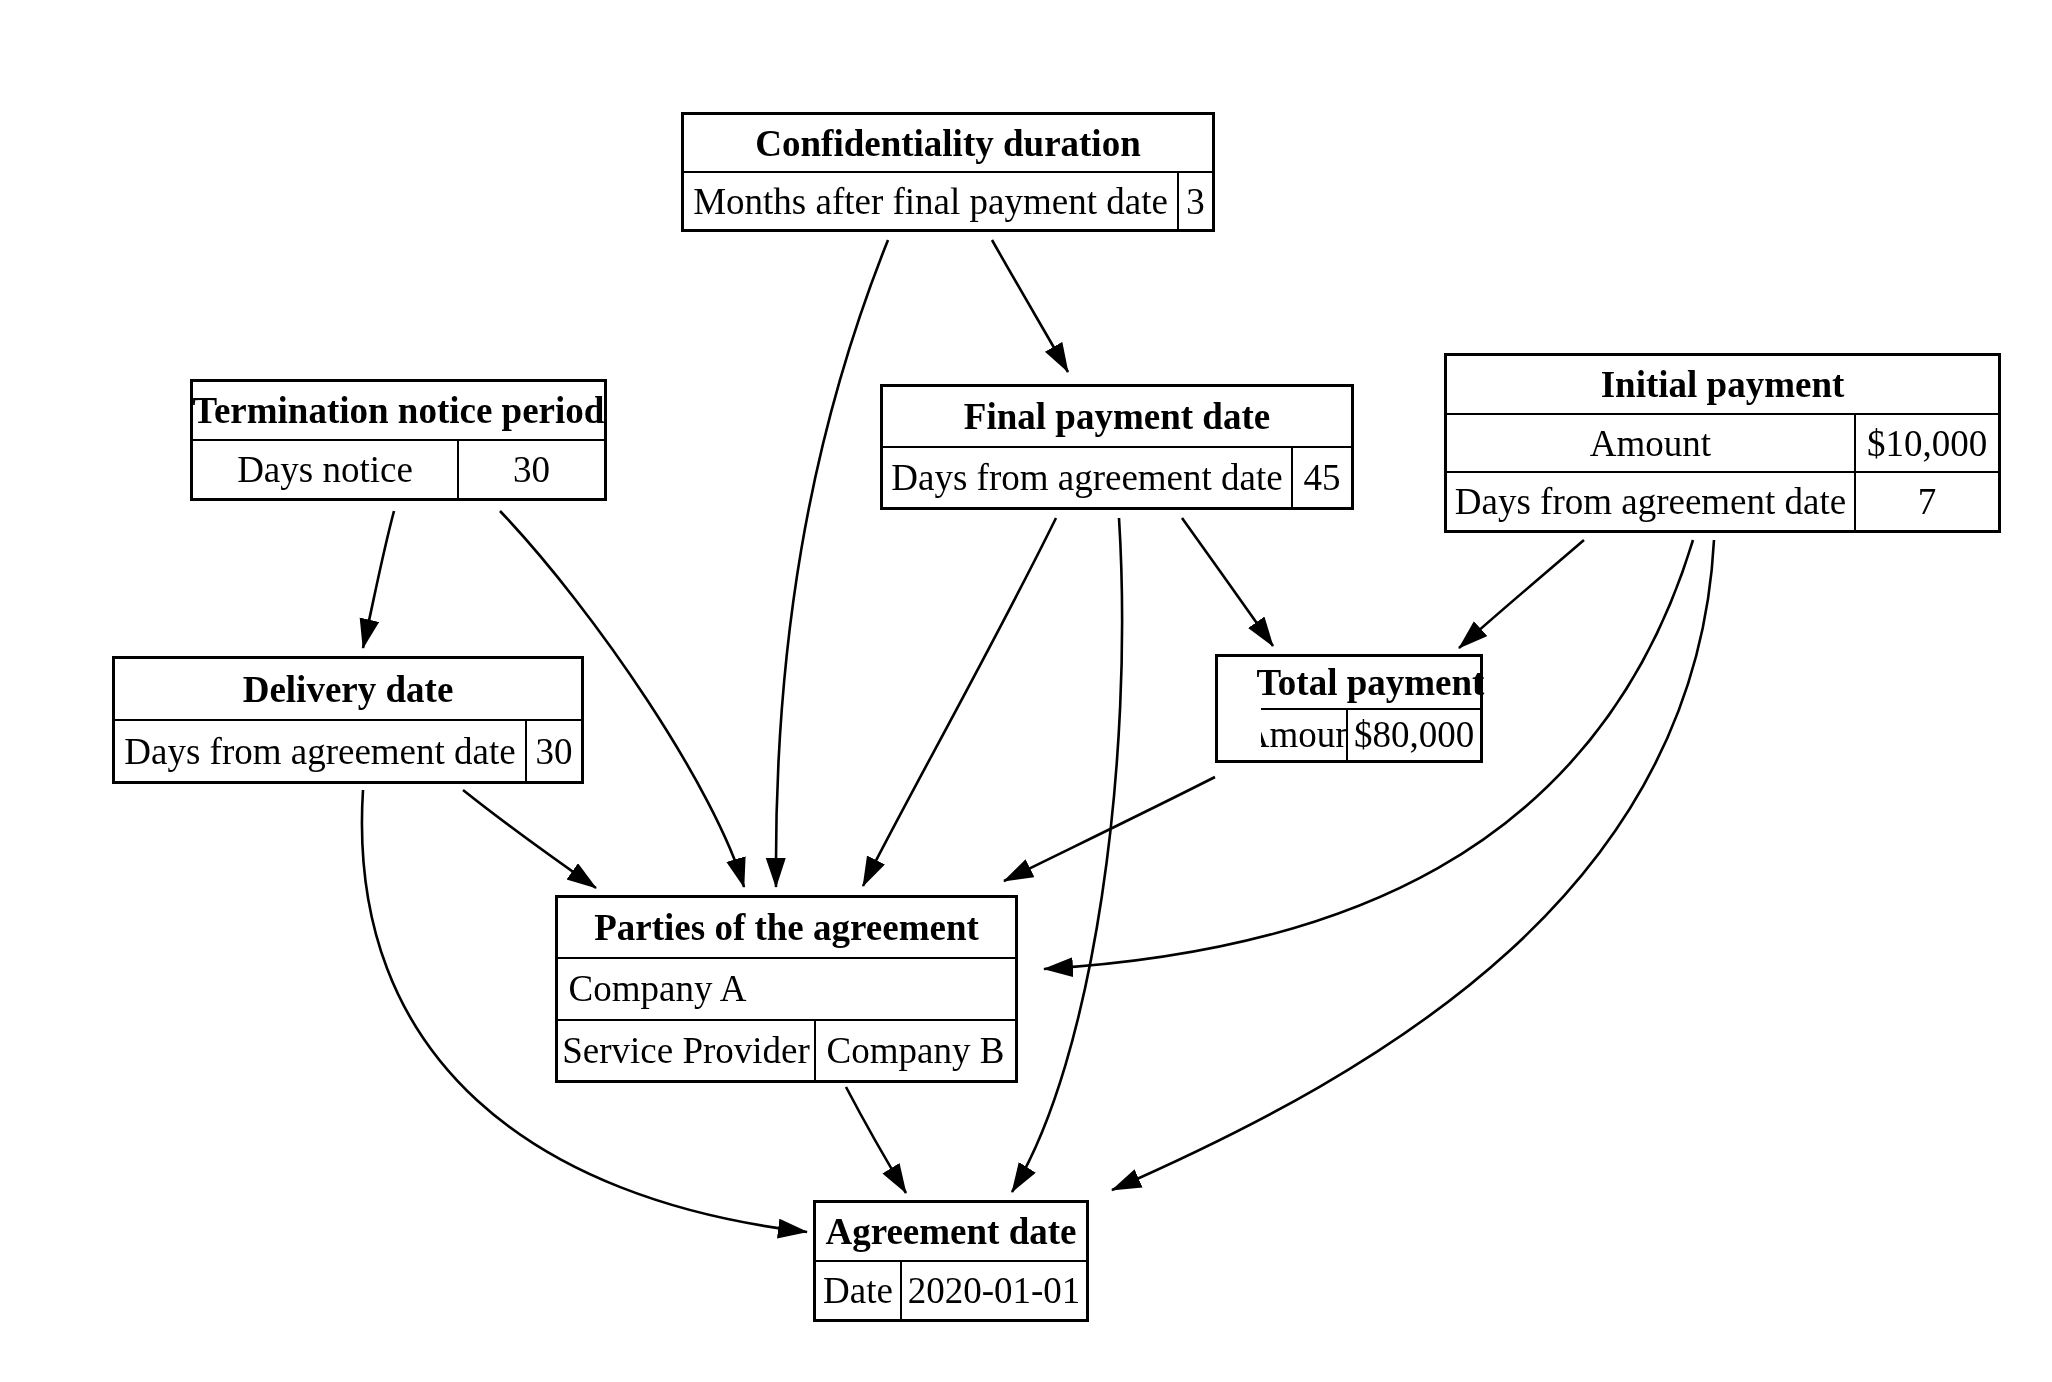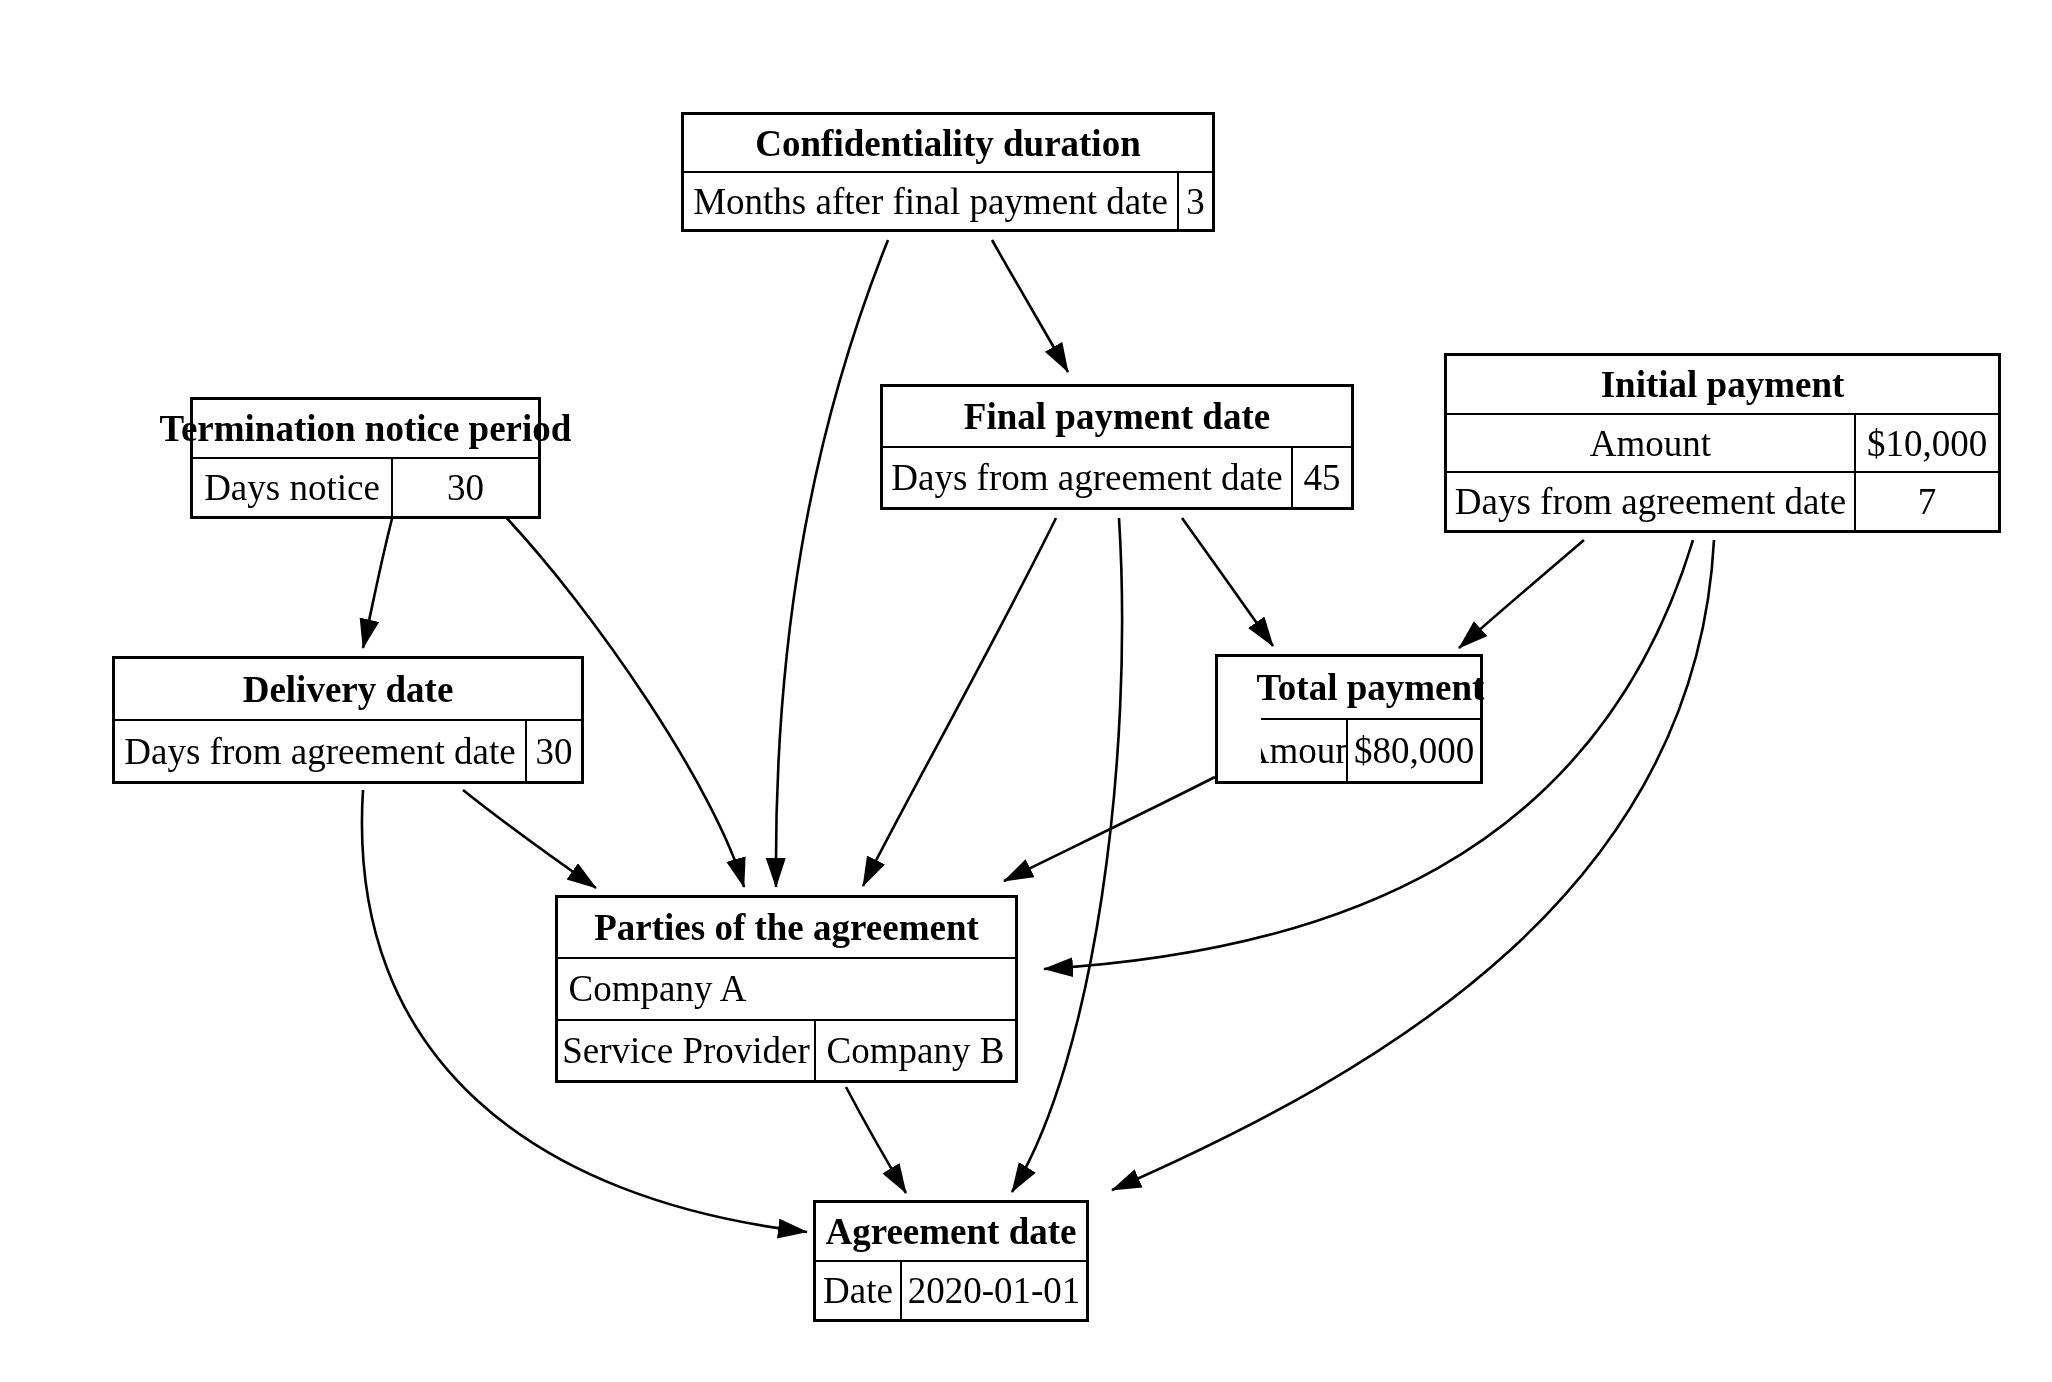--- a/index.html
+++ b/index.html
@@ -89,21 +89,21 @@
   </svg>
 
   <div class="node" style="left:665px; top:112px; width:534px; height:120px;">
     <div class="hdr">Confidentiality duration</div>
     <div class="row">
       <div class="cell label">Months after final payment date</div>
       <div class="cell value" style="width:33px">3</div>
     </div>
   </div>
 
-  <div class="node" style="left:174px; top:397px; width:351px; height:122px;">
+  <div class="node" style="left:174px; top:379px; width:417px; height:122px;">
     <div class="hdr">Termination notice period</div>
     <div class="row">
       <div class="cell label">Days notice</div>
       <div class="cell value" style="width:145px">30</div>
     </div>
   </div>
 
   <div class="node" style="left:864px; top:384px; width:474px; height:126px;">
     <div class="hdr">Final payment date</div>
     <div class="row">
@@ -125,21 +125,21 @@
   </div>
 
   <div class="node" style="left:96px; top:656px; width:472px; height:128px;">
     <div class="hdr">Delivery date</div>
     <div class="row">
       <div class="cell label">Days from agreement date</div>
       <div class="cell value" style="width:54px">30</div>
     </div>
   </div>
 
-  <div class="node" style="left:1199px; top:654px; width:268px; height:130px;padding-left:43px;">
+  <div class="node" style="left:1199px; top:654px; width:268px; height:109px;padding-left:43px;">
     <div class="hdr">Total payment</div>
     <div class="row">
       <div class="cell label">Amount</div>
       <div class="cell value" style="width:132px">$80,000</div>
     </div>
   </div>
 
   <div class="node" style="left:539px; top:895px; width:463px; height:188px;">
     <div class="hdr">Parties of the agreement</div>
     <div class="row">

